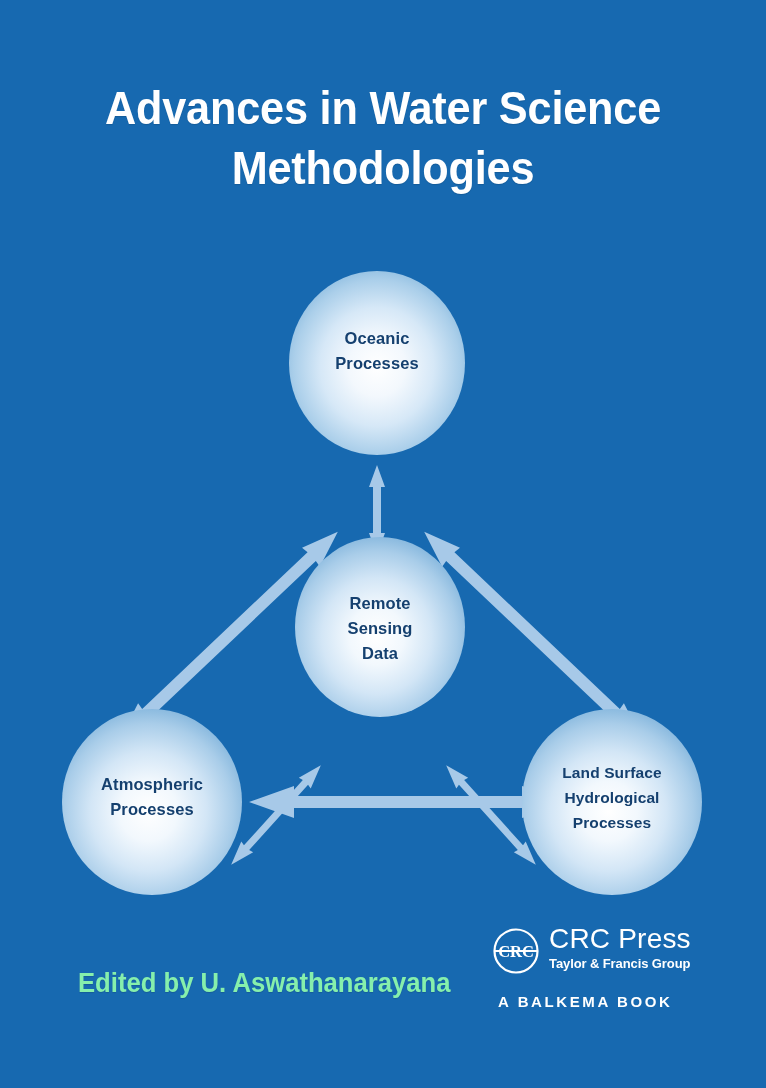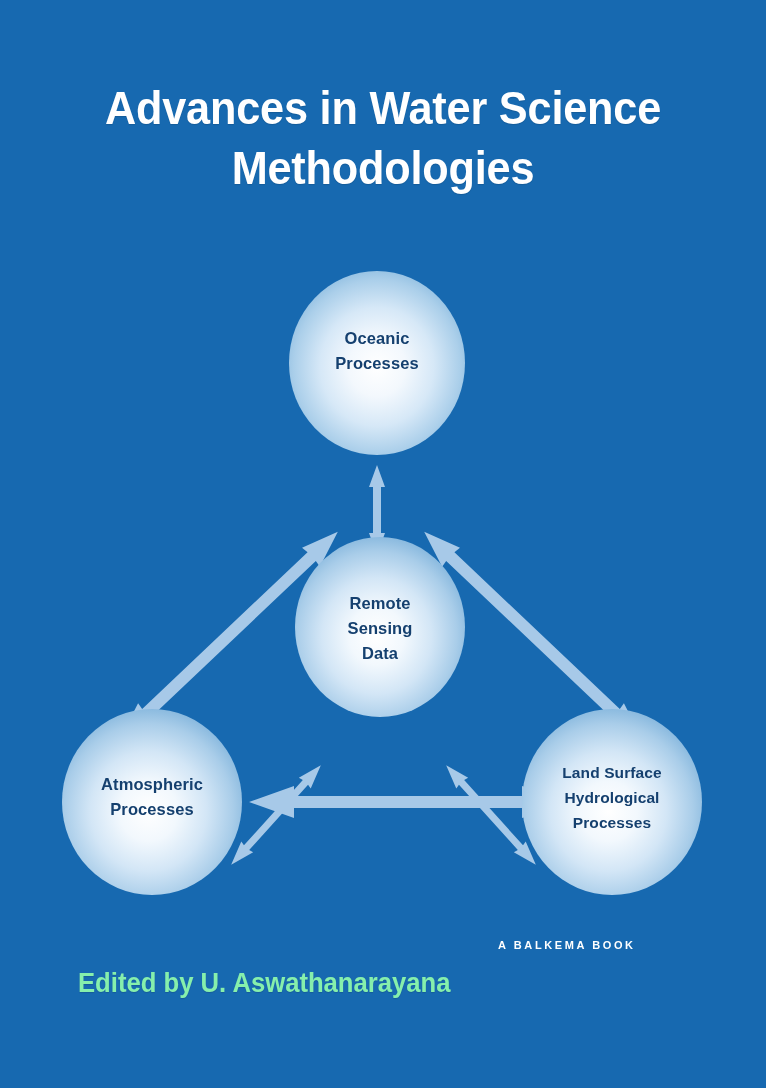--- a/index.html
+++ b/index.html
@@ -116,21 +116,21 @@
   #crc-group-name {
     font-family: "Liberation Sans Narrow", "Liberation Sans", sans-serif;
     font-size: 13px;
     font-weight: bold;
     letter-spacing: -0.1px;
     margin-top: 4px;
     color: #ffffff;
   }
   #balkema-line {
     font-family: "Liberation Sans Narrow", "Liberation Sans", sans-serif;
-    font-size: 11px;
+    font-size: 15px;
     font-weight: bold;
     letter-spacing: 2.6px;
     margin-top: 14px;
     margin-left: 6px;
     color: #ffffff;
   }
 </style>
 </head>
 <body>
 
@@ -215,16 +215,29 @@
         <text class="node-label small" x="608" y="578">Processes</text>
       </g>
     </svg>
   </div>
 
   <div id="editor-block">
     <div id="editor-line">Edited by U. Aswathanarayana</div>
   </div>
 
   <div id="publisher-block">
+    <div id="crc-row">
+      <div id="crc-emblem">
+        <svg width="48" height="48" viewBox="0 0 48 48" xmlns="http://www.w3.org/2000/svg">
+          <circle cx="24" cy="24" r="21.5" fill="none" stroke="#ffffff" stroke-width="2.2"></circle>
+          <line x1="2.5" y1="24" x2="45.5" y2="24" stroke="#ffffff" stroke-width="2"></line>
+          <text x="24" y="29.5" text-anchor="middle" font-family="Liberation Serif, serif" font-weight="bold" font-size="16.5" fill="#ffffff">CRC</text>
+        </svg>
+      </div>
+      <div id="crc-text">
+        <div id="crc-press-name">CRC Press</div>
+        <div id="crc-group-name">Taylor &amp; Francis Group</div>
+      </div>
+    </div>
     <div id="balkema-line">A BALKEMA BOOK</div>
   </div>
 
 </div>
 
 </body></html>

